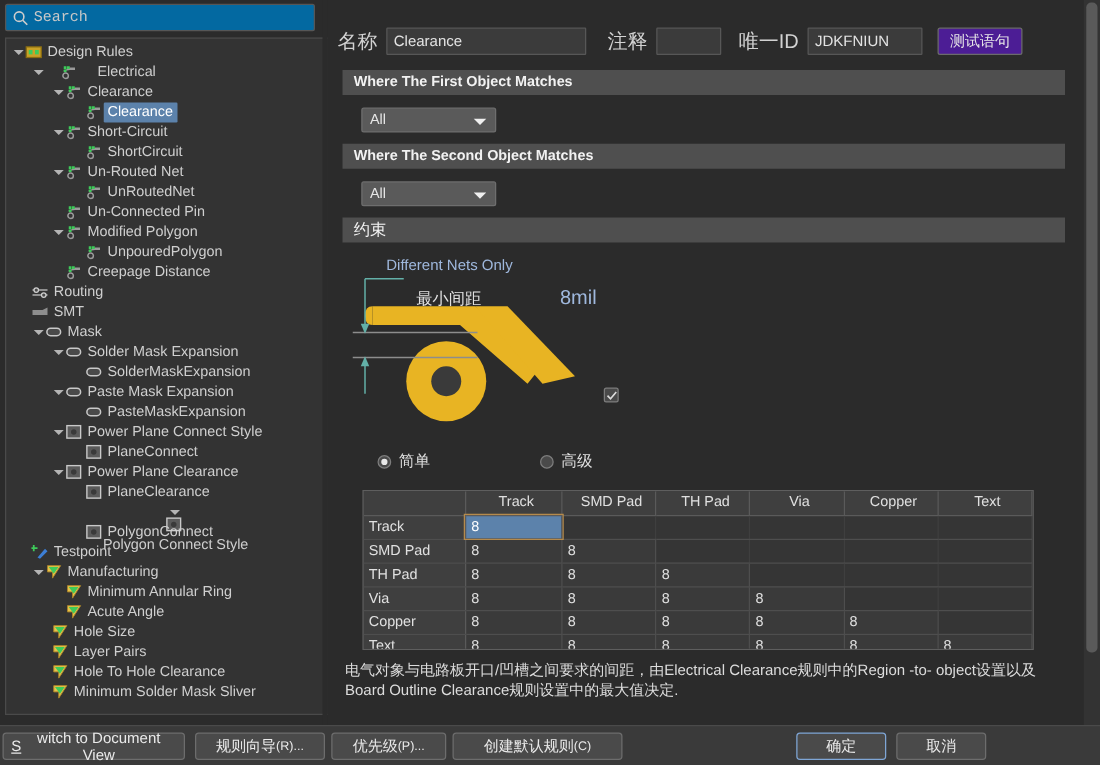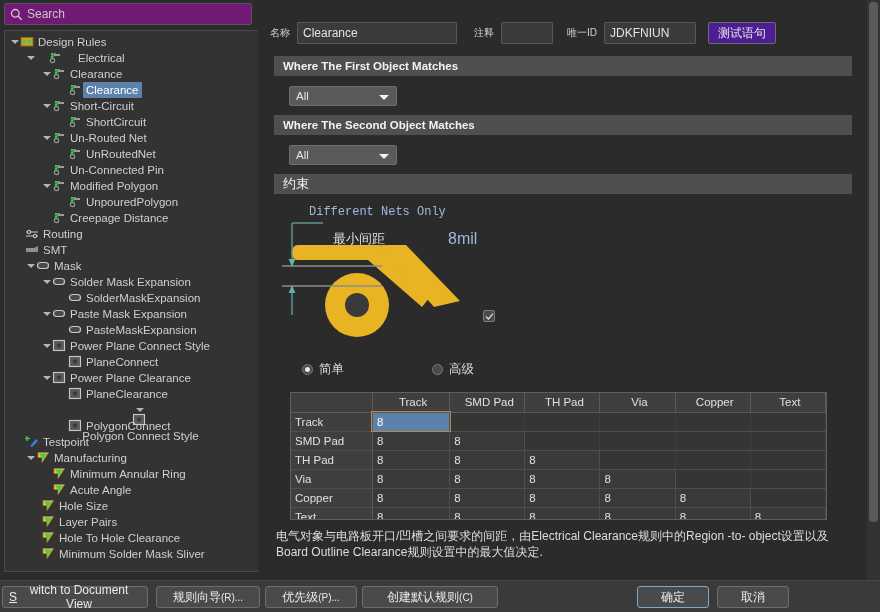--- a/index.html
+++ b/index.html
@@ -9,22 +9,22 @@
     font-family:"Liberation Sans","DejaVu Sans",sans-serif;
     font-size:12px;color:#d6d6d6;
     -webkit-font-smoothing:antialiased;
   }
   .app{position:relative;width:880px;height:612px;background:#2b2b2b;}
 
   
   .left{position:absolute;left:0;top:0;width:258px;height:580px;background:#2b2b2b;}
   .searchbar{
     position:absolute;left:4px;top:3px;width:248px;height:22px;
-    background:#701a75;border:1px solid #565656;border-radius:2px;
-    display:flex;align-items:center;box-sizing:border-box;
+    background:#0369a1;border:1px solid #565656;border-radius:2px;
+    display:flex;align-items:center;box-sizing:border-box;font-family:Liberation Mono, monospace;
   }
   .search-icon{width:22px;height:20px;display:flex;align-items:center;justify-content:center;}
   .search-icon svg{display:block;}
   .search-input{
     flex:1;background:transparent;border:0;outline:none;
     color:#cfcfcf;font-family:inherit;font-size:12px;padding:0;
   }
   .search-input::placeholder{color:#c8c8c8;}
 
   .tree-wrap{
@@ -59,21 +59,21 @@
   .vscroll .dn{bottom:0;}
   .vscroll .up::after{content:"";border-left:4px solid transparent;border-right:4px solid transparent;border-bottom:5px solid #8c8c8c;}
   .vscroll .dn::after{content:"";border-left:4px solid transparent;border-right:4px solid transparent;border-top:5px solid #8c8c8c;}
   .vthumb{position:absolute;left:2px;top:15px;width:9px;height:110px;background:#6f6f6f;border-radius:4px;}
 
   
   .right{position:absolute;left:262px;top:0;width:618px;height:580px;background:#2b2b2b;}
   .rinner{position:absolute;left:0;top:0;width:604px;height:580px;overflow:hidden;}
 
   .hdrline{position:absolute;left:8px;top:21px;height:24px;display:flex;align-items:center;gap:0;}
-  .fld-label{color:#d2d2d2;font-size:10px;margin-right:7px;}
+  .fld-label{color:#d2d2d2;font-size:16px;margin-right:7px;}
   .tbox{
     background:#3b3b3b;border:1px solid #575757;height:22px;box-sizing:border-box;
     color:#e3e3e3;font-family:inherit;font-size:12px;padding:0 5px;outline:none;border-radius:1px;
   }
   .btn{
     background:#4c1d95;border:1px solid #6b6b6b;color:#e8e8e8;
     font-family:inherit;font-size:12px;border-radius:2px;
     height:22px;padding:0 9px;cursor:pointer;box-sizing:border-box;
   }
 
@@ -85,21 +85,21 @@
   .sechdr.cn{font-weight:normal;font-size:13px;}
 
   .sel-dd{
     position:absolute;background:#5a5a5a;border:1px solid #6e6e6e;border-radius:2px;
     height:20px;width:108px;box-sizing:border-box;display:flex;align-items:center;
     color:#e6e6e6;font-size:11.5px;padding-left:6px;cursor:pointer;
   }
   .sel-dd .arrow{position:absolute;right:7px;top:8px;
     border-left:5px solid transparent;border-right:5px solid transparent;border-top:5px solid #f0f0f0;}
 
-  .diff-nets{position:absolute;left:47px;top:205px;color:#9fb8dd;font-size:12px;font-family:Liberation Mono, monospace;}
+  .diff-nets{position:absolute;left:47px;top:205px;color:#9fb8dd;font-size:12px;}
   .dimlabel{position:absolute;left:71px;top:230px;color:#e2e2e2;font-size:13px;}
   .dimval{position:absolute;left:186px;top:230px;color:#9fb8dd;font-size:16px;}
   .diagram{position:absolute;left:20px;top:215px;}
 
   .chk{position:absolute;left:221px;top:310px;display:flex;align-items:center;cursor:pointer;}
   .chkbox{width:12px;height:12px;background:#4a4a4a;border:1px solid #7d7d7d;border-radius:2px;
           display:flex;align-items:center;justify-content:center;box-sizing:border-box;}
   .chk .cl{margin-left:7px;color:#dedede;font-size:12.5px;}
 
   .radios{position:absolute;left:40px;top:361px;display:flex;align-items:center;}

